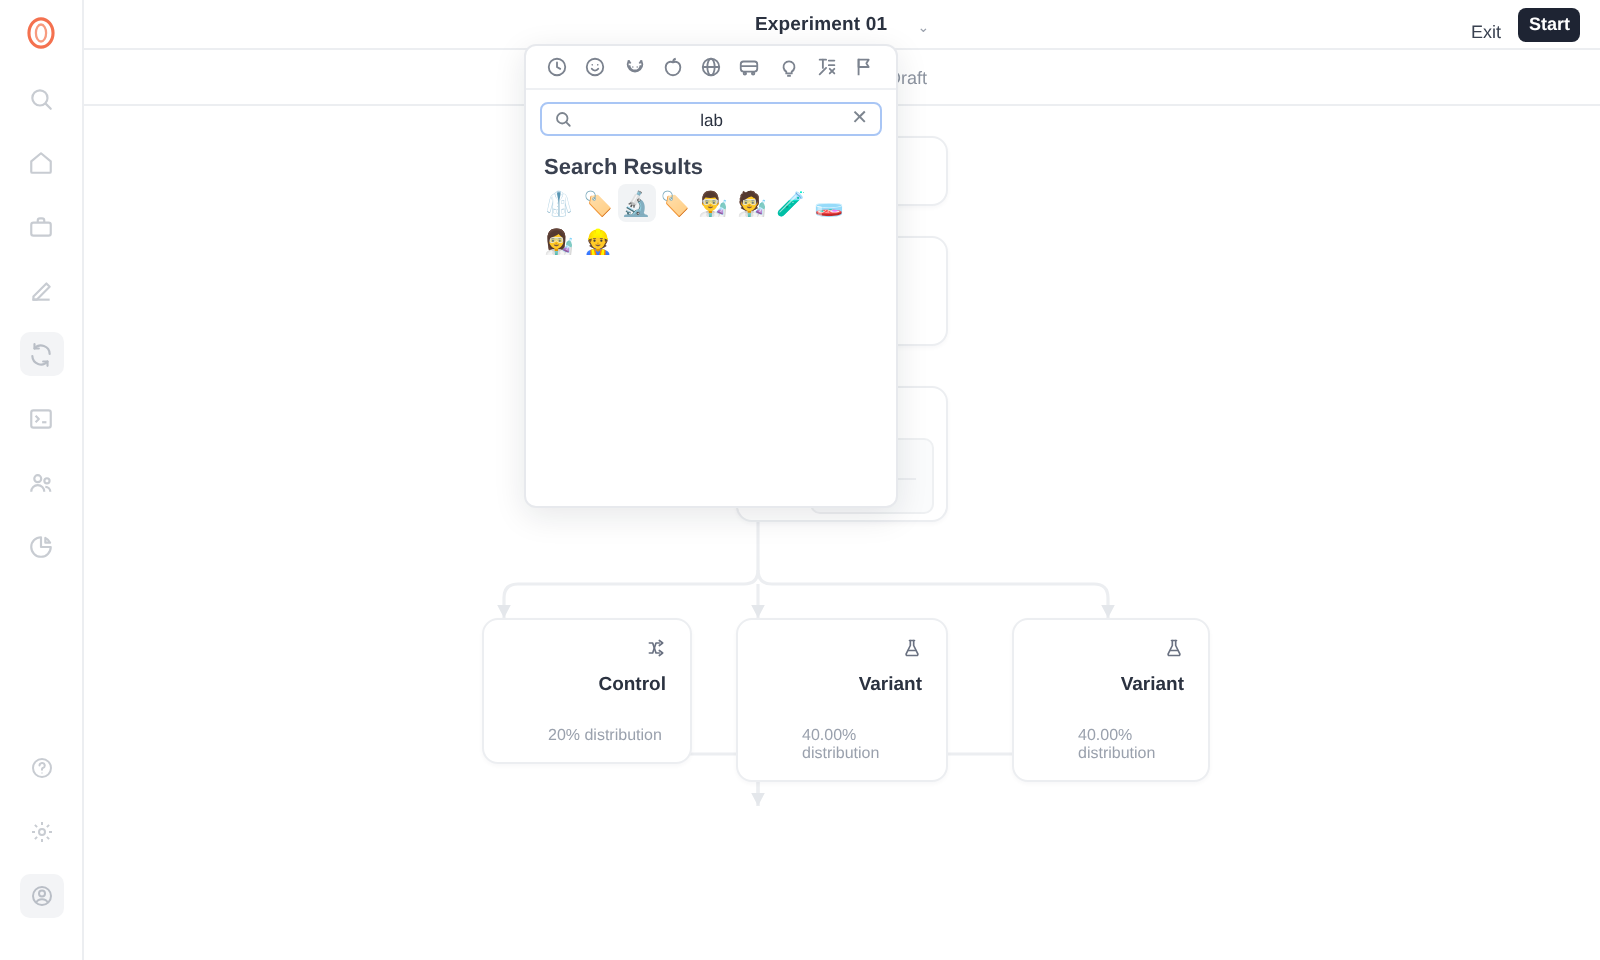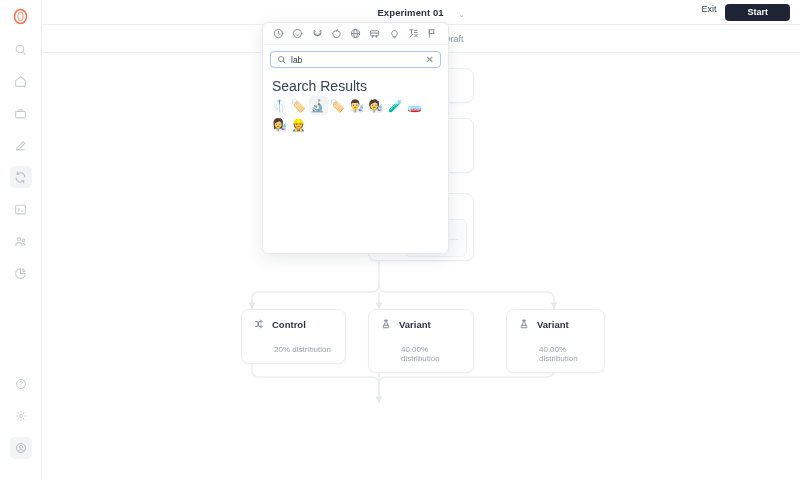--- a/index.html
+++ b/index.html
@@ -38,26 +38,26 @@
     background: #ffffff; border-bottom: 1px solid #eceef1;
     display: flex; align-items: center;
   }
   .exp-title-wrap {
     position: absolute; left: 50%; transform: translateX(-50%);
     display: flex; align-items: flex-end; gap: 15px;
   }
   .exp-title { font-size: 9.5px; font-weight: bold; color: #2b3240; letter-spacing: .1px; }
   .caret { color: #9aa1ad; font-size: 7px; line-height: 1; }
   .top-right {
-    position: absolute; right: 10px; display: flex; align-items: flex-start; gap: 9px;
+    position: absolute; right: 10px; display: flex; align-items: flex-end; gap: 9px;
   }
   .exit-link { font-size: 9px; color: #394150; }
   .start-btn {
     background: #1e2433; color: #ffffff; font-size: 9px; font-weight: bold;
-    border-radius: 4px; padding: 4px 22px; border: none; line-height: 1;
+    border-radius: 4px; padding: 4px 5px; border: none; line-height: 1;
   }
 
   
   .statusbar {
     position: absolute; left: 42px; top: 25px; right: 0; height: 28px;
     border-bottom: 1px solid #eceef1; background: #ffffff;
     display: flex; align-items: center;
   }
   .status-chip {
     position: absolute; left: 50%; transform: translateX(6px);
@@ -72,21 +72,21 @@
 
   
   .canvas { position: absolute; left: 42px; top: 53px; right: 0; bottom: 0; background: #fff; }
   .flow-svg { position: absolute; left: 0; top: 0; }
 
   .node {
     position: absolute; background: #ffffff; border: 1px solid #eceef1;
     border-radius: 8px; box-shadow: 0 1px 2px rgba(25,32,45,.035);
   }
   .node-body { padding: 9px 12px; }
-  .node-head { display: flex; align-items: flex-start; gap: 8px; }
+  .node-head { display: flex; align-items: flex-end; gap: 8px; flex-direction: column; }
   .node-ico { color: #6a7181; display: flex; align-items: center; }
   .node-title { font-size: 9.5px; font-weight: bold; color: #2b3240; }
   .node-sub { font-size: 8px; color: #9aa1ad; margin-top: 15px; margin-left: 20px; }
 
   .node-control { left: 199px; top: 256px; width: 105px; }
   .node-var1    { left: 326px; top: 256px; width: 106px; }
   .node-var2    { left: 464px; top: 256px; width: 99px; }
   .node-loopend { left: 326px; top: 350px; width: 106px; }
   .node-exp     { left: 326px; top: 140px; width: 106px; height: 68px; }
   .node-mid     { left: 326px; top: 65px; width: 106px; height: 55px; }
@@ -107,30 +107,30 @@
     display: flex; flex-direction: column; overflow: hidden;
   }
   .picker-tabs {
     height: 22px; display: flex; align-items: center; justify-content: space-between;
     padding: 0 8px; border-bottom: 1px solid #eef0f3;
   }
   .picker-tab {
     width: 15px; height: 15px; display: flex; align-items: center; justify-content: center;
     color: #7c838f; border-radius: 3px;
   }
-  .picker-search-wrap { padding: 6px 7px 4px 7px; }
+  .picker-search-wrap { padding: 6px 7px 4px 7px; text-align: center; }
   .picker-search {
     height: 17px; border: 1px solid #a9c6f5; border-radius: 4px;
     display: flex; align-items: center; gap: 5px; padding: 0 6px;
     background: #fff;
   }
   .picker-search .mag { color: #7d858f; display: flex; }
   .search-value { font-size: 8.5px; color: #2b3240; flex: 1; }
   .clear-x { color: #7d858f; font-size: 10px; line-height: 1; }
-  .results-label { font-size: 14px; color: #3a4150; font-weight: normal; padding: 6px 9px 2px 9px; }
+  .results-label { font-size: 11px; color: #3a4150; font-weight: bold; padding: 6px 9px 2px 9px; }
   .emoji-grid {
     display: flex; flex-wrap: wrap; padding: 0 7px; gap: 0px; align-content: flex-start; flex: 1;
   }
   .emoji-cell {
     width: 19.3px; height: 19px; display: flex; align-items: center; justify-content: center;
     font-size: 12px; border-radius: 4px; line-height: 1;
   }
   .emoji-cell.hover { background: #f1f3f5; }
 </style>
 </head>

